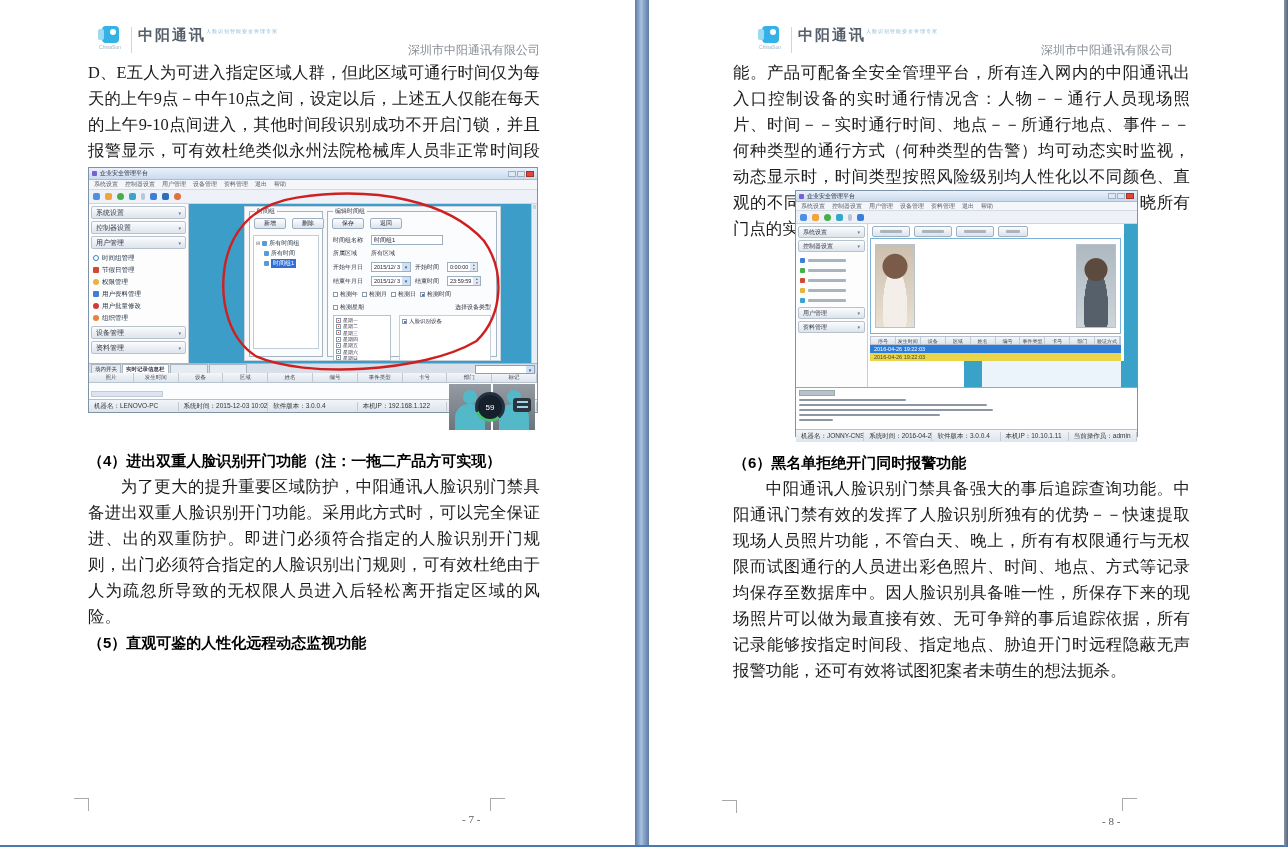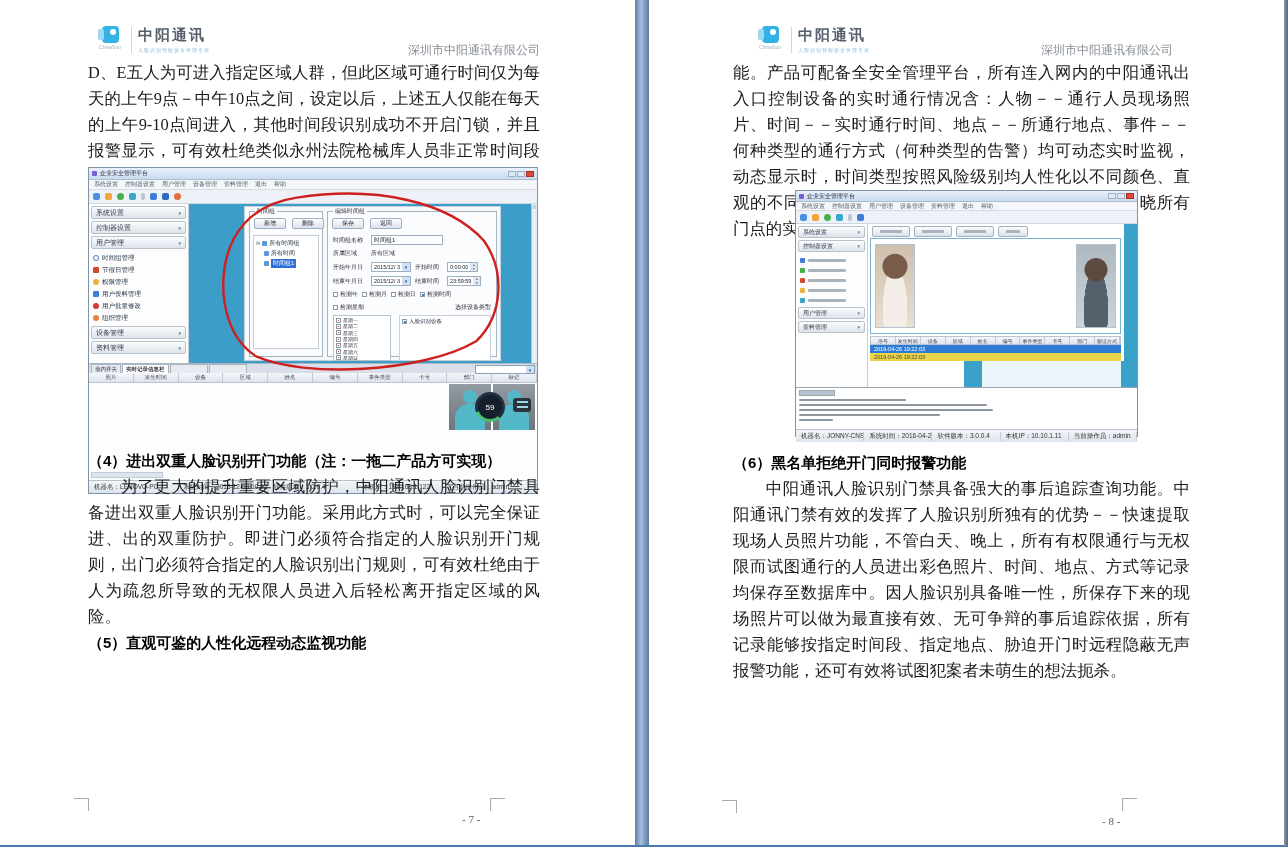--- a/index.html
+++ b/index.html
@@ -16,21 +16,21 @@
   
   .hdr{position:absolute;display:flex;align-items:flex-start;gap:6px;}
   .logomark{display:flex;flex-direction:column;align-items:center;width:30px;}
   .lm-shape{width:17px;height:17px;border-radius:4px;background:#35b2e5;position:relative;}
   .lm-shape::before{content:"";position:absolute;left:-4px;top:3px;width:6px;height:11px;
      border-radius:2px;background:#9ed9f3;}
   .lm-shape::after{content:"";position:absolute;right:3px;top:3px;width:6px;height:6px;
      border-radius:50%;background:#fff;}
   .lm-en{font-size:5px;color:#9fb4c4;margin-top:1px;}
   .hdr-sep{width:1px;height:26px;background:#d5d5d5;margin-top:1px;}
-  .logocol{display:flex;flex-direction:column;}
+  .logocol{display:flex;}
   .logo-cn{font-size:15px;letter-spacing:2px;color:#55606c;font-weight:bold;}
   .logo-tag{font-size:5px;color:#8bb9da;margin-top:2px;letter-spacing:1px;}
   .company{position:absolute;font-size:12px;color:#878e96;text-align:right;
      font-family:"Liberation Serif","DejaVu Serif",serif;}
   
   .bodytext{position:absolute;font:16.4px/26px "Liberation Serif","DejaVu Serif",serif;
      color:#1b1b1b;text-align:justify;margin:0;}
   .sections{position:absolute;}
   .sec h4{margin:0;font:bold 15px/26px "Liberation Sans","DejaVu Sans",sans-serif;color:#000;}
   .sec p{margin:0;font:16.4px/26px "Liberation Serif","DejaVu Serif",serif;color:#1b1b1b;
@@ -62,21 +62,21 @@
   .ticon:nth-child(1){background:#4d8fe0;} .ticon:nth-child(2){background:#f2a33c;}
   .ticon:nth-child(3){background:#45b04a;border-radius:50%;} .ticon:nth-child(4){background:#37a6c9;}
   .ticon:nth-child(5){background:#b9c6d6;width:4px;} .ticon:nth-child(6){background:#3f7ed6;}
   .ticon:nth-child(7){background:#2f6db8;} .ticon:nth-child(8){background:#e0703c;border-radius:50%;}
   .statusbar{display:flex;align-items:center;background:linear-gradient(#f2f5f9,#dde4ec);
      border-top:1px solid #b6bfca;flex:0 0 auto;overflow:hidden;}
   .shot1 .statusbar{height:12px;} .shot2 .statusbar{height:12px;}
   .st{flex:1;font-size:6.5px;color:#333;padding:0 5px;border-right:1px solid #c2cad4;
      white-space:nowrap;overflow:hidden;}
   
-  .shot1{left:88px;top:167px;width:450px;height:327px;}
+  .shot1{left:88px;top:167px;width:450px;height:246px;}
   .appbody{display:flex;flex:0 0 159px;min-height:0;}
   .side{width:100px;flex:0 0 100px;background:#fdfdfe;border-right:1px solid #c4cdd8;
      padding:2px 2px 0 2px;box-sizing:border-box;}
   .sbtn{height:13px;margin-bottom:2px;display:flex;align-items:center;
      background:linear-gradient(#fbfcfd,#dde4ec);border:1px solid #b7c2cd;border-radius:2px;
      font-size:7px;color:#334;padding:0 4px;box-sizing:border-box;}
   .sbtn i{margin-left:auto;font-style:normal;font-size:5px;color:#678;}
   .sitems{padding:1px 0 2px 2px;}
   .sitem{display:flex;align-items:center;gap:3px;height:12px;font-size:6.5px;color:#234;}
   .sico{width:6px;height:6px;border-radius:50%;flex:0 0 auto;}

